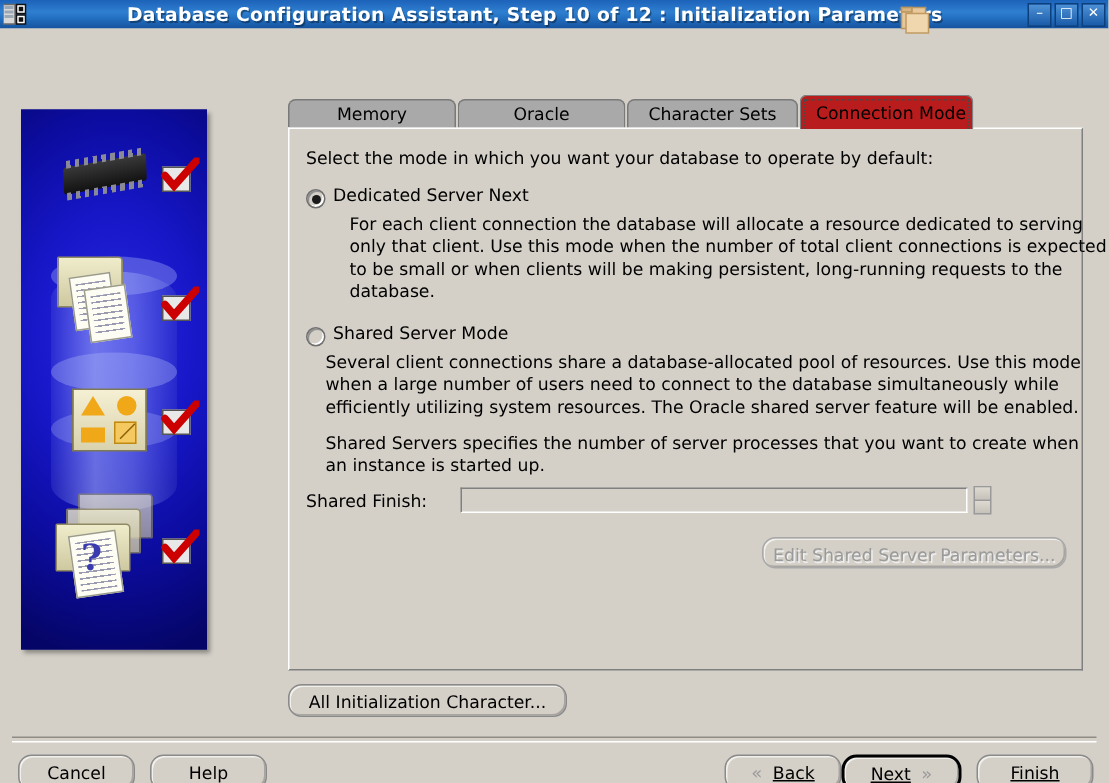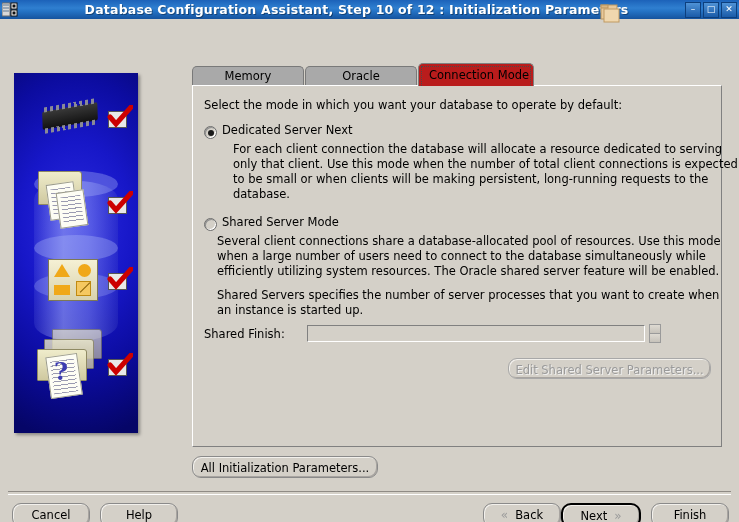--- a/index.html
+++ b/index.html
@@ -397,21 +397,21 @@
   .btn-cancel { position: absolute; left: 12px; top: 484px; width: 78px; height: 24px; }
   .btn-help   { position: absolute; left: 100px; top: 484px; width: 78px; height: 24px; }
   .btn-back   { position: absolute; left: 483px; top: 484px; width: 78px; height: 24px;
                 display: flex; align-items: center; justify-content: center; gap: 7px; }
   .btn-next   { position: absolute; left: 561px; top: 484px; width: 80px; height: 25px;
                 display: flex; align-items: center; justify-content: center; gap: 7px;
                 border: 2px solid #000; border-radius: 10px; }
   .btn-finish { position: absolute; left: 651px; top: 484px; width: 78px; height: 24px; }
 
   .chev { color: #9b9b9b; font-size: 12px; line-height: 12px; }
-  .mnem { }
+  .mnem { text-decoration: underline; }
 </style>
 </head>
 <body>
 
 <div class="titlebar">
   <span class="title-icon">
     <svg width="16" height="15" viewBox="0 0 16 15">
       <rect x="0" y="1" width="8" height="13" fill="#d8d8d8" stroke="#6a6a6a"></rect>
       <rect x="1" y="2" width="6" height="2" fill="#9aa7b5"></rect>
       <rect x="1" y="5" width="6" height="2" fill="#9aa7b5"></rect>
@@ -495,20 +495,21 @@
       <div class="box"></div>
       <svg class="tick" viewBox="0 0 26 24">
           <path d="M3 12 L9 19 L25 1" stroke="#cc0000" stroke-width="5" fill="none" stroke-linecap="round"></path>
         </svg>
     </div>
   </div>
 
   <div class="tabstrip">
     <div class="tab t0">Memory</div>
     <div class="tab t1">Oracle</div>
+    <div class="tab t2">Character Sets</div>
     <div class="tab active">
       <span>Connection Mode</span>
       <span class="focus-ring"></span>
     </div>
   </div>
 
   <div class="tabpanel">
     <div class="panel-inner">
 
       <div class="intro">Select the mode in which you want your database to operate by default:</div>
@@ -533,21 +534,21 @@
           <span class="spin-btn"></span>
           <span class="spin-btn"></span>
         </span>
       </div>
 
       <div class="btn disabled edit-shared-btn">Edit Shared Server Parameters...</div>
 
     </div>
   </div>
 
-  <div class="btn all-params-btn">All Initialization Parameters...</div>
+  <div class="btn all-params-btn">All Initialization Character...</div>
 
   <div class="sep"></div>
 
   <div class="btn btn-cancel">Cancel</div>
   <div class="btn btn-help">Help</div>
 
   <div class="btn btn-back">
     <span class="chev">«</span>
     <span class="mnem">Back</span>
   </div>

